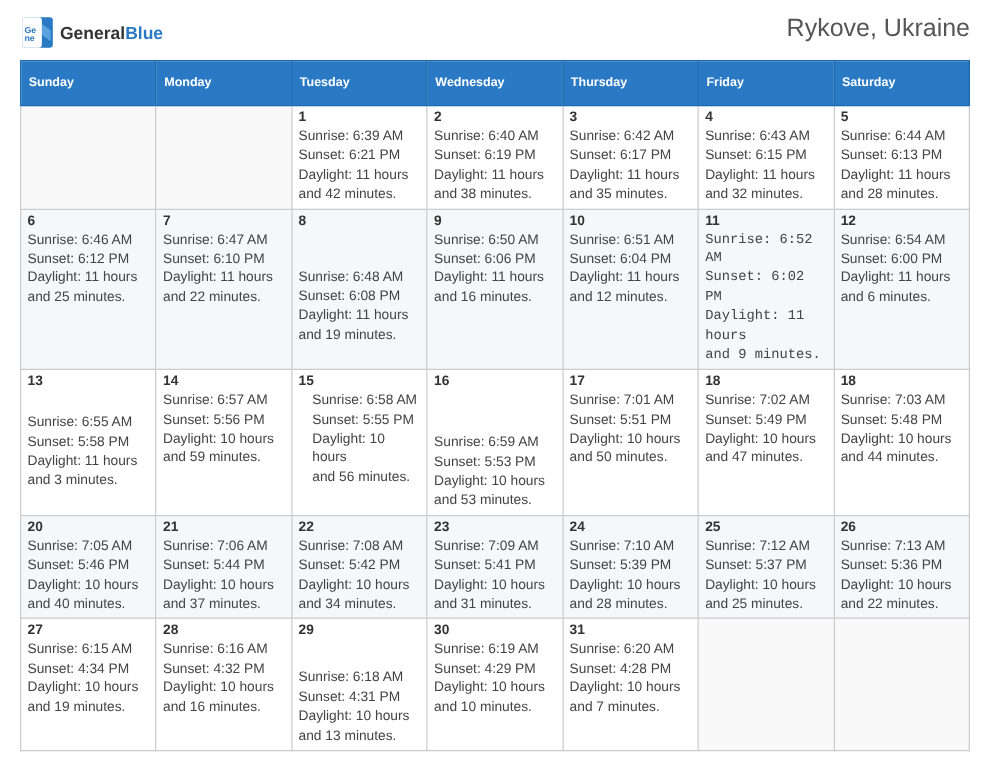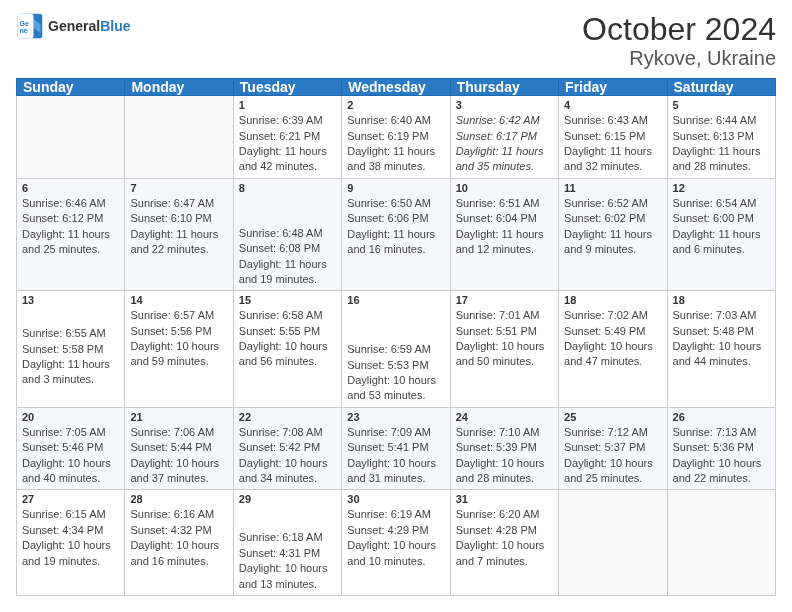--- a/index.html
+++ b/index.html
@@ -49,23 +49,23 @@
     .calendar {
       flex: 1;
       border: 1px solid #ccc;
       border-collapse: collapse;
       width: 100%;
       table-layout: fixed;
     }
     .calendar th {
       background: #2979c4;
       color: #fff;
-      font-size: 14px;
+      font-size: 10px;
       font-weight: 600;
-      padding: 0 6px;
+      padding: 12px 6px;
       border: 1px solid #1e6ab0;
       text-align: left;
     }
     .calendar td {
       vertical-align: top;
       border: 1px solid #ccc;
       padding: 3px 5px;
       font-size: 9.5px;
       color: #333;
       height: 80px;
@@ -105,21 +105,20 @@
         <polygon points="20,8 28,14 28,24 20,18" fill="#5ba4e0"></polygon>
         <rect x="2" y="2" width="18" height="28" rx="3" fill="white"></rect>
         <text x="4" y="16" font-size="8" font-weight="bold" fill="#2979c4">Ge</text>
         <text x="4" y="24" font-size="8" font-weight="bold" fill="#2979c4">ne</text>
       </svg>
       <div>
         <div style="font-size:14px;font-weight:bold;color:#333;">General<span style="color:#2979c4;">Blue</span></div>
       </div>
     </div>
     <div class="title-block">
-      <div class="month-title">October 2024</div>
       <div class="subtitle">Rykove, Ukraine</div>
     </div>
   </div>
 
   <table class="calendar">
     <thead>
       <tr class="header-row">
         <th>Sunday</th>
         <th>Monday</th>
         <th>Tuesday</th>
@@ -142,21 +141,21 @@
           </td>
           <td>
             <div class="day-num">2</div>
             <div class="day-info" style="white-space: pre-line;">Sunrise: 6:40 AM
 Sunset: 6:19 PM
 Daylight: 11 hours
 and 38 minutes.</div>
           </td>
           <td>
             <div class="day-num">3</div>
-            <div class="day-info" style="white-space: pre-line; font-style: italic;">Sunrise: 6:42 AM
+            <div class="day-info" style="white-space: pre-line;">Sunrise: 6:42 AM
 Sunset: 6:17 PM
 Daylight: 11 hours
 and 35 minutes.</div>
           </td>
           <td>
             <div class="day-num">4</div>
             <div class="day-info" style="white-space: pre-line;">Sunrise: 6:43 AM
 Sunset: 6:15 PM
 Daylight: 11 hours
 and 32 minutes.</div>
@@ -200,21 +199,21 @@
           </td>
           <td>
             <div class="day-num">10</div>
             <div class="day-info" style="white-space: pre-line;">Sunrise: 6:51 AM
 Sunset: 6:04 PM
 Daylight: 11 hours
 and 12 minutes.</div>
           </td>
           <td>
             <div class="day-num">11</div>
-            <div class="day-info" style="white-space: pre-line;">Sunrise: 6:52 AM
+            <div class="day-info" style="white-space: pre-line; font-family: Liberation Mono, monospace;">Sunrise: 6:52 AM
 Sunset: 6:02 PM
 Daylight: 11 hours
 and 9 minutes.</div>
           </td>
           <td>
             <div class="day-num">12</div>
             <div class="day-info" style="white-space: pre-line;">Sunrise: 6:54 AM
 Sunset: 6:00 PM
 Daylight: 11 hours
 and 6 minutes.</div>
@@ -230,21 +229,21 @@
           </td>
           <td>
             <div class="day-num">14</div>
             <div class="day-info" style="white-space: pre-line;">Sunrise: 6:57 AM
 Sunset: 5:56 PM
 Daylight: 10 hours
 and 59 minutes.</div>
           </td>
           <td>
             <div class="day-num">15</div>
-            <div class="day-info" style="white-space: pre-line;">Sunrise: 6:58 AM
+            <div class="day-info" style="white-space: pre-line; margin-left: 11px;">Sunrise: 6:58 AM
 Sunset: 5:55 PM
 Daylight: 10 hours
 and 56 minutes.</div>
           </td>
           <td>
             <div class="day-num">16</div>
             <div class="day-info" style="white-space: pre-line; margin-top: 36px;">Sunrise: 6:59 AM
 Sunset: 5:53 PM
 Daylight: 10 hours
 and 53 minutes.</div>

